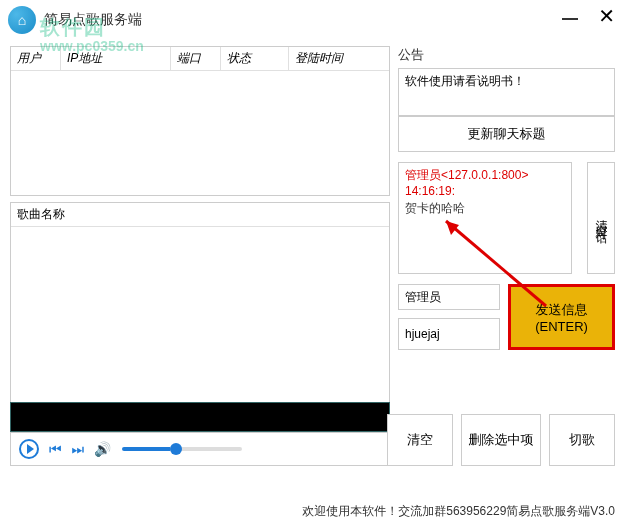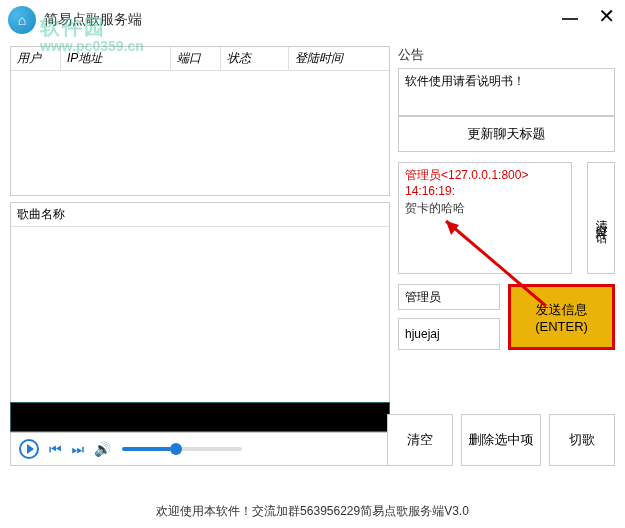--- a/index.html
+++ b/index.html
@@ -58,21 +58,21 @@
 .player-controls { background: #fff; border: 1px solid #ccc; height: 34px; display: flex; align-items: center; padding: 0 8px; gap: 10px; align-self: flex-end; width: 380px; position: absolute; left: 10px; top: 432px; }
 .p-btn { color: #1e7bd8; font-size: 14px; cursor: pointer; }
 .p-play { width: 20px; height: 20px; border: 2px solid #1e7bd8; border-radius: 50%; display: flex; align-items: center; justify-content: center; }
 .p-play::after { content: ""; border-left: 7px solid #1e7bd8; border-top: 5px solid transparent; border-bottom: 5px solid transparent; margin-left: 2px; }
 .vol-slider { flex: 1; height: 4px; background: linear-gradient(to right, #1e7bd8 40%, #ddd 40%); border-radius: 2px; position: relative; max-width: 120px; }
 .vol-thumb { position: absolute; left: 40%; top: -4px; width: 12px; height: 12px; background: #1e7bd8; border-radius: 50%; }
 
 .action-btns { display: flex; gap: 8px; position: absolute; right: 10px; top: 414px; }
 .act-btn { border: 1px solid #ccc; background: #fff; width: 66px; height: 52px; font-size: 13px; cursor: pointer; }
 
-.statusbar { position: absolute; bottom: 8px; left: 0; right: 0; display: flex; justify-content: center; padding: 0 22px; font-size: 12px; color: #333; }
+.statusbar { position: absolute; bottom: 8px; left: 0; right: 0; display: flex; justify-content: flex-end; padding: 0 10px; font-size: 12px; color: #333; }
 </style>
 </head>
 <body>
 
 <div class="titlebar">
   <div class="logo">⌂</div>
   <div class="titlebar-title">简易点歌服务端</div>
   <div class="titlebar-btns">
     <div class="min-btn"></div>
     <div class="close-btn">✕</div>

